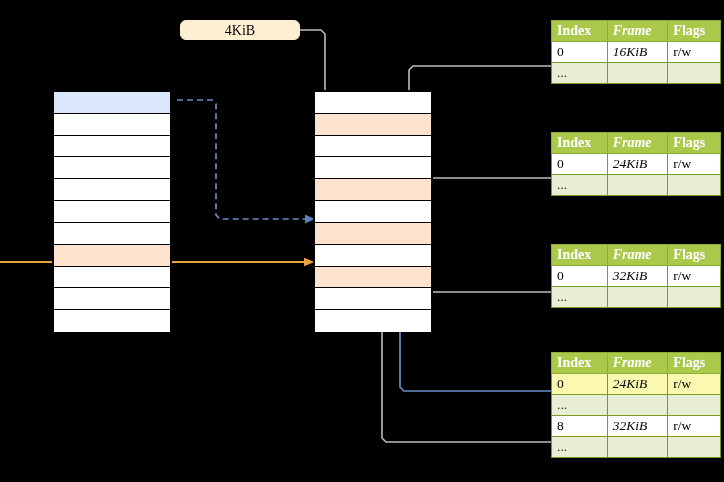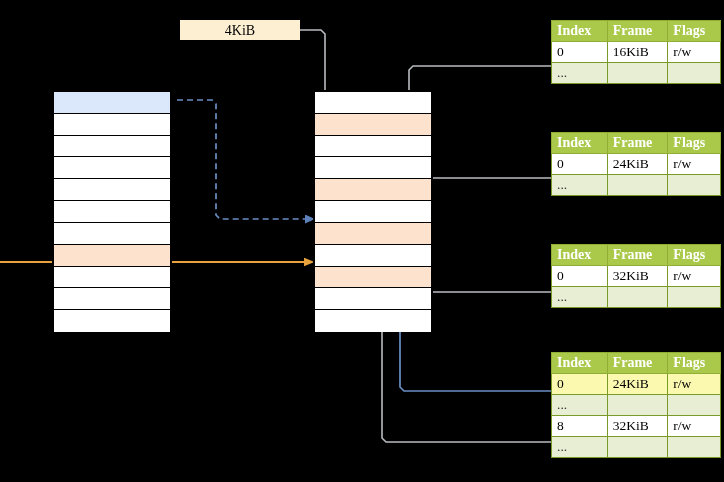--- a/index.html
+++ b/index.html
@@ -17,21 +17,21 @@
   
   .pgtable{position:absolute;border-collapse:collapse;
            font-size:13.5px;color:#000;background:#fff;}
   .pgtable td,.pgtable th{border:1px solid #7a9a28;padding:1px 5px;
            text-align:left;font-weight:normal;height:21px;box-sizing:border-box;}
   .pgtable th{background:#aac94b;color:#ffffff;font-weight:bold;font-size:14px;
            border:1px solid #8fae33;margin-left:19px;}
   .pgtable td.dots{background:#e7eed4;color:#333;}
   .pgtable td.hl{background:#fbf8b0;}
   .c-index{width:55px;}
-  .c-frame{width:60px;}
+  .c-frame{width:60px;font-style:italic;}
   .c-flags{width:52px;}
 
   
   .sizebox{position:absolute;background:#fcefd2;border:1px solid #fcefd2;
            text-align:center;font-size:14px;color:#000;
            line-height:20px;box-sizing:border-box;}
 
   
   #wires{position:absolute;left:0;top:0;width:724px;height:482px;
          pointer-events:none;}
@@ -64,21 +64,21 @@
 
     <path d="M551,442 L386,442 L382,438 L382,268" fill="none" stroke="#b9bcc0" stroke-width="1.6" marker-end="url(#ar-gray)"></path>
 
     <path d="M551,391 L404,391 L400,387 L400,222" fill="none" stroke="#6a8fc4" stroke-width="1.7" marker-end="url(#ar-blue)"></path>
 
     <path d="M177,100 L212,100 L216,104 L216,215 L220,219 L310,219" fill="none" stroke="#6a8fc4" stroke-width="1.7" stroke-dasharray="6,4" marker-end="url(#ar-blue)"></path>
 
     <path d="M0,262 L309,262" fill="none" stroke="#e8a33d" stroke-width="2.2" marker-end="url(#ar-orange)"></path>
   </svg>
 
-  <div class="sizebox" style="left:180px;top:20px;width:120px;height:20px;">4KiB</div>
+  <div class="sizebox" style="left:180px;top:20px;width:120px;height:20px;border-radius:6px;">4KiB</div>
 
   <div class="memcol" style="left:52px;top:90px;width:120px;height:240px;">
       <div class="memrow blue" style="height: 21.8182px;"></div>
       <div class="memrow white" style="height: 21.8182px;"></div>
       <div class="memrow white" style="height: 21.8182px;"></div>
       <div class="memrow white" style="height: 21.8182px;"></div>
       <div class="memrow white" style="height: 21.8182px;"></div>
       <div class="memrow white" style="height: 21.8182px;"></div>
       <div class="memrow white" style="height: 21.8182px;"></div>
       <div class="memrow orange" style="height: 21.8182px;"></div>

